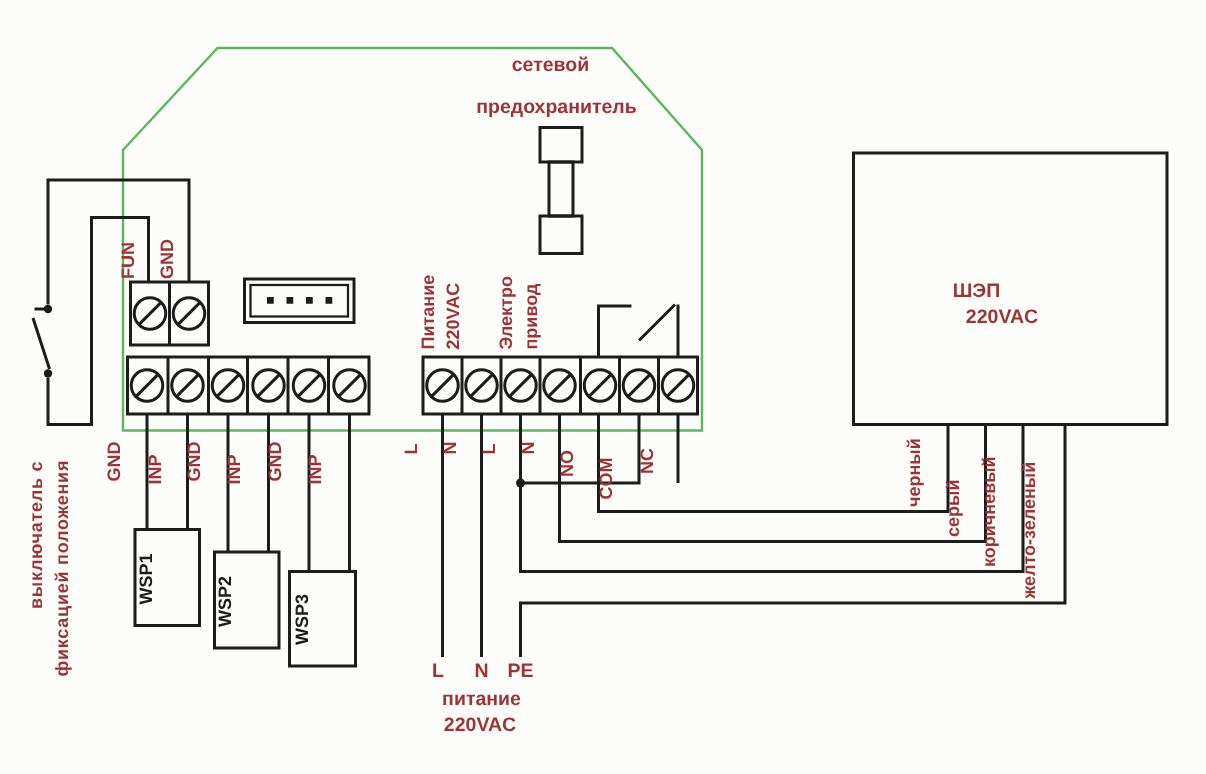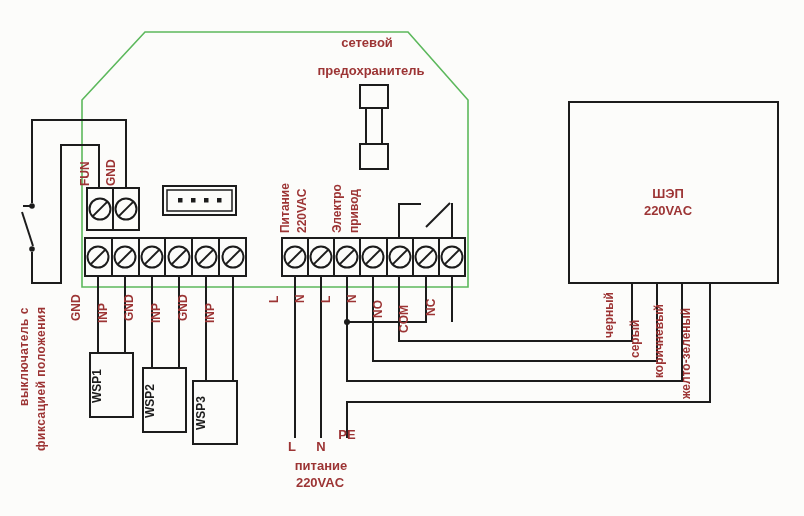--- a/index.html
+++ b/index.html
@@ -178,22 +178,22 @@
 
   <div class="lbl v blk" style="left:104px;top:389px;">WSP1</div>
   <div class="lbl v blk" style="left:157px;top:404px;">WSP2</div>
   <div class="lbl v blk" style="left:208px;top:416px;">WSP3</div>
 
   <div class="lbl v" style="left:616px;top:324px;">черный</div>
   <div class="lbl v" style="left:642px;top:344px;">серый</div>
   <div class="lbl v" style="left:666px;top:364px;">коричневый</div>
   <div class="lbl v" style="left:693px;top:385px;">желто-зеленый</div>
 
-  <div class="lbl h" style="left:668px;top:187px;">ШЭП</div>
+  <div class="lbl h" style="left:651px;top:187px;">ШЭП</div>
   <div class="lbl h" style="left:668px;top:204px;">220VAC</div>
 
   <div class="lbl h" style="left:292px;top:440px;">L</div>
   <div class="lbl h" style="left:321px;top:440px;">N</div>
-  <div class="lbl h" style="left:347px;top:428px;">PE</div>
+  <div class="lbl h" style="left:347px;top:440px;">PE</div>
   <div class="lbl h" style="left:321px;top:459px;">питание</div>
   <div class="lbl h" style="left:320px;top:476px;">220VAC</div>
 
 </div>
 
 </body></html>

